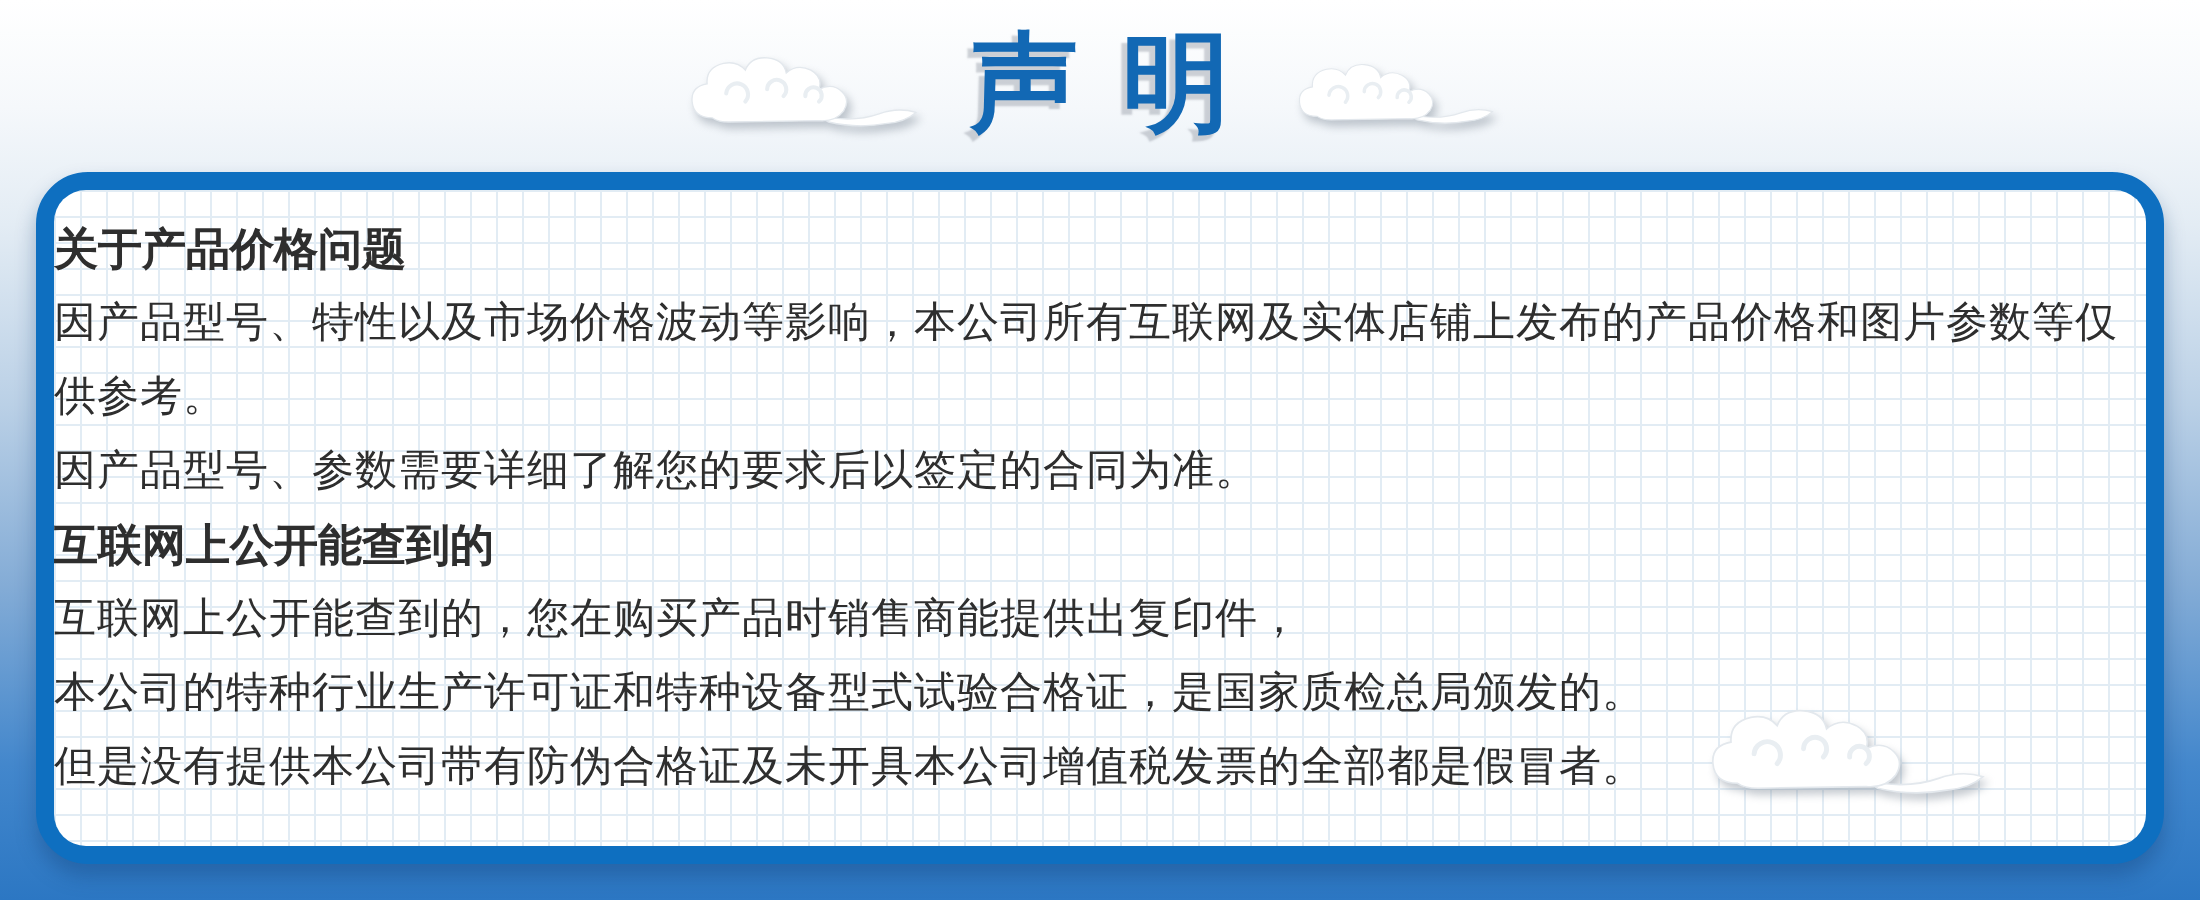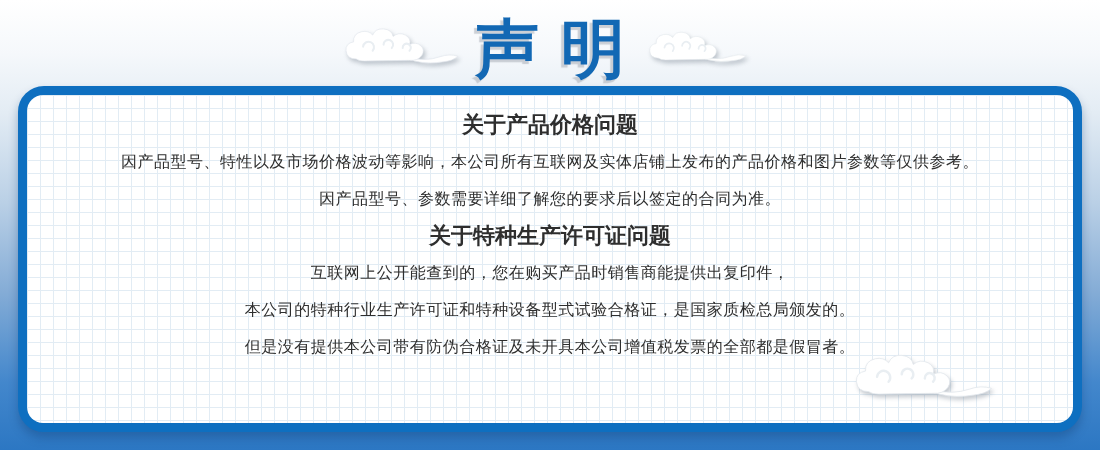--- a/index.html
+++ b/index.html
@@ -11,21 +11,21 @@
     background:linear-gradient(180deg,
       #ffffff 0%, #f5f8fb 12%, #e3ecf4 25%,
       #bad0e6 45%, #84acd6 65%, #4387cc 85%, #2c77c3 100%);
   }
 
   
   .header{position:absolute;top:0;left:0;width:100%;height:86px;}
   .page-title{
     position:absolute;top:6px;left:50%;transform:translateX(-50%);
     margin:0;
-    font-size:64px;font-weight:800;color:#1268b4;
+    font-size:54px;font-weight:800;color:#1268b4;
     letter-spacing:22px;padding-left:22px;white-space:nowrap;
     text-shadow:-3px 3px 1px rgba(165,172,180,.55);
     text-align:right;
   }
 
   
   .cloud{position:absolute;filter:drop-shadow(2px 3px 2px rgba(125,135,148,.45));}
   .cloud-left  {left:344px;top:24px;width:116px;height:44px;}
   .cloud-right {left:648px;top:28px;width:100px;height:38px;}
   .cloud-bottom{left:854px;top:350px;width:140px;height:52px;z-index:3;}
@@ -44,25 +44,25 @@
     border-radius:16px;
     background-color:#ffffff;
     background-image:
       linear-gradient(to right,#e2ecf4 1px,transparent 1px),
       linear-gradient(to bottom,#e2ecf4 1px,transparent 1px);
     background-size:13px 13px;
     padding-top:11px;
     overflow:hidden;
   }
   .panel-inner p,.panel-inner h2{
-    margin:0;text-align:center;
+    margin:0;
     line-height:37px;color:#2e2e2e;
   }
   .sec-heading{font-size:22px;font-weight:800;}
-  .body-line{font-size:16px;font-weight:400;letter-spacing:.5px;}
+  .body-line{font-size:21px;font-weight:400;letter-spacing:.5px;}
   .hotline{font-size:21px;font-weight:800;margin-top:2px !important;}
   .hotline .phone{color:#1b73c5;font-weight:800;}
 </style>
 </head>
 <body>
 
 <svg width="0" height="0" style="position:absolute">
   <defs>
     <symbol id="cloud" viewBox="0 0 170 62" preserveAspectRatio="xMidYMid meet">
       <path d="M95 48 Q120 54 140 47 Q154 42 167 46 Q159 53 146 54 Q124 58 103 53 Z" fill="#ffffff" stroke="#e3e8ed" stroke-width="1"></path>
@@ -86,21 +86,21 @@
       </svg>
   </div>
 
   <div class="panel">
     <div class="panel-inner">
 
       <h2 class="sec-heading">关于产品价格问题</h2>
       <p class="body-line">因产品型号、特性以及市场价格波动等影响，本公司所有互联网及实体店铺上发布的产品价格和图片参数等仅供参考。</p>
       <p class="body-line">因产品型号、参数需要详细了解您的要求后以签定的合同为准。</p>
 
-      <h2 class="sec-heading">关于特种生产许可证问题</h2>
+      <h2 class="sec-heading">互联网上公开能查到的</h2>
       <p class="body-line">互联网上公开能查到的，您在购买产品时销售商能提供出复印件，</p>
       <p class="body-line">本公司的特种行业生产许可证和特种设备型式试验合格证，是国家质检总局颁发的。</p>
       <p class="body-line">但是没有提供本公司带有防伪合格证及未开具本公司增值税发票的全部都是假冒者。</p>
 
 
     </div>
   </div>
 
   <svg class="cloud cloud-bottom" viewBox="0 0 170 62">
       <use href="#cloud"></use>

